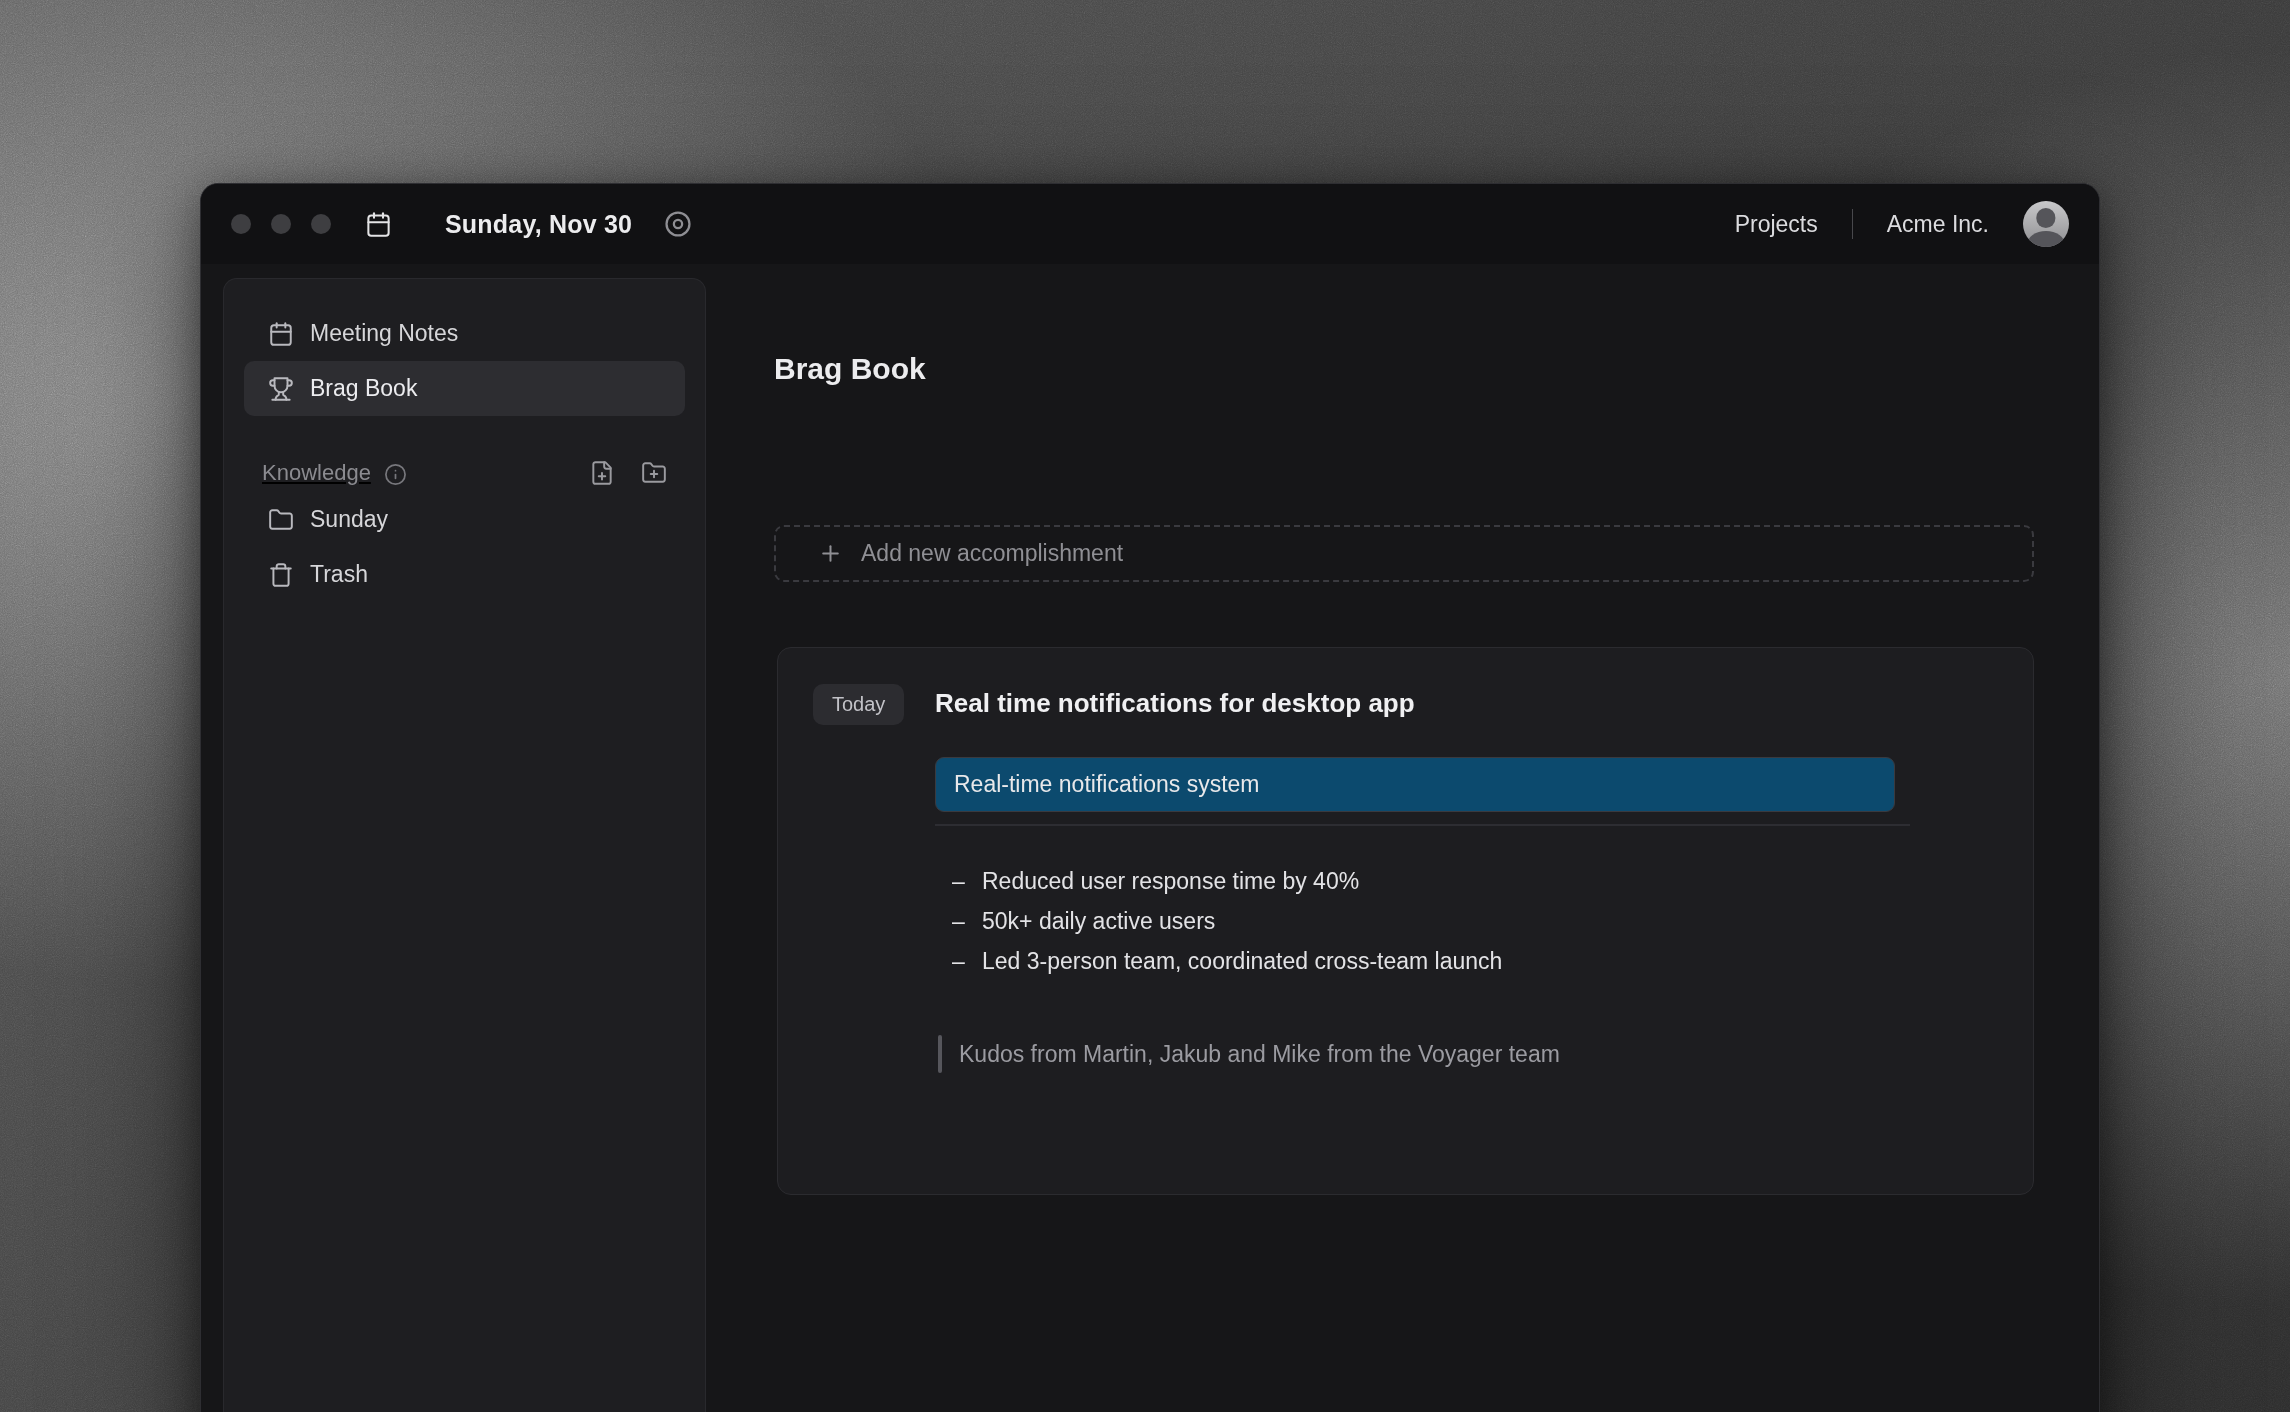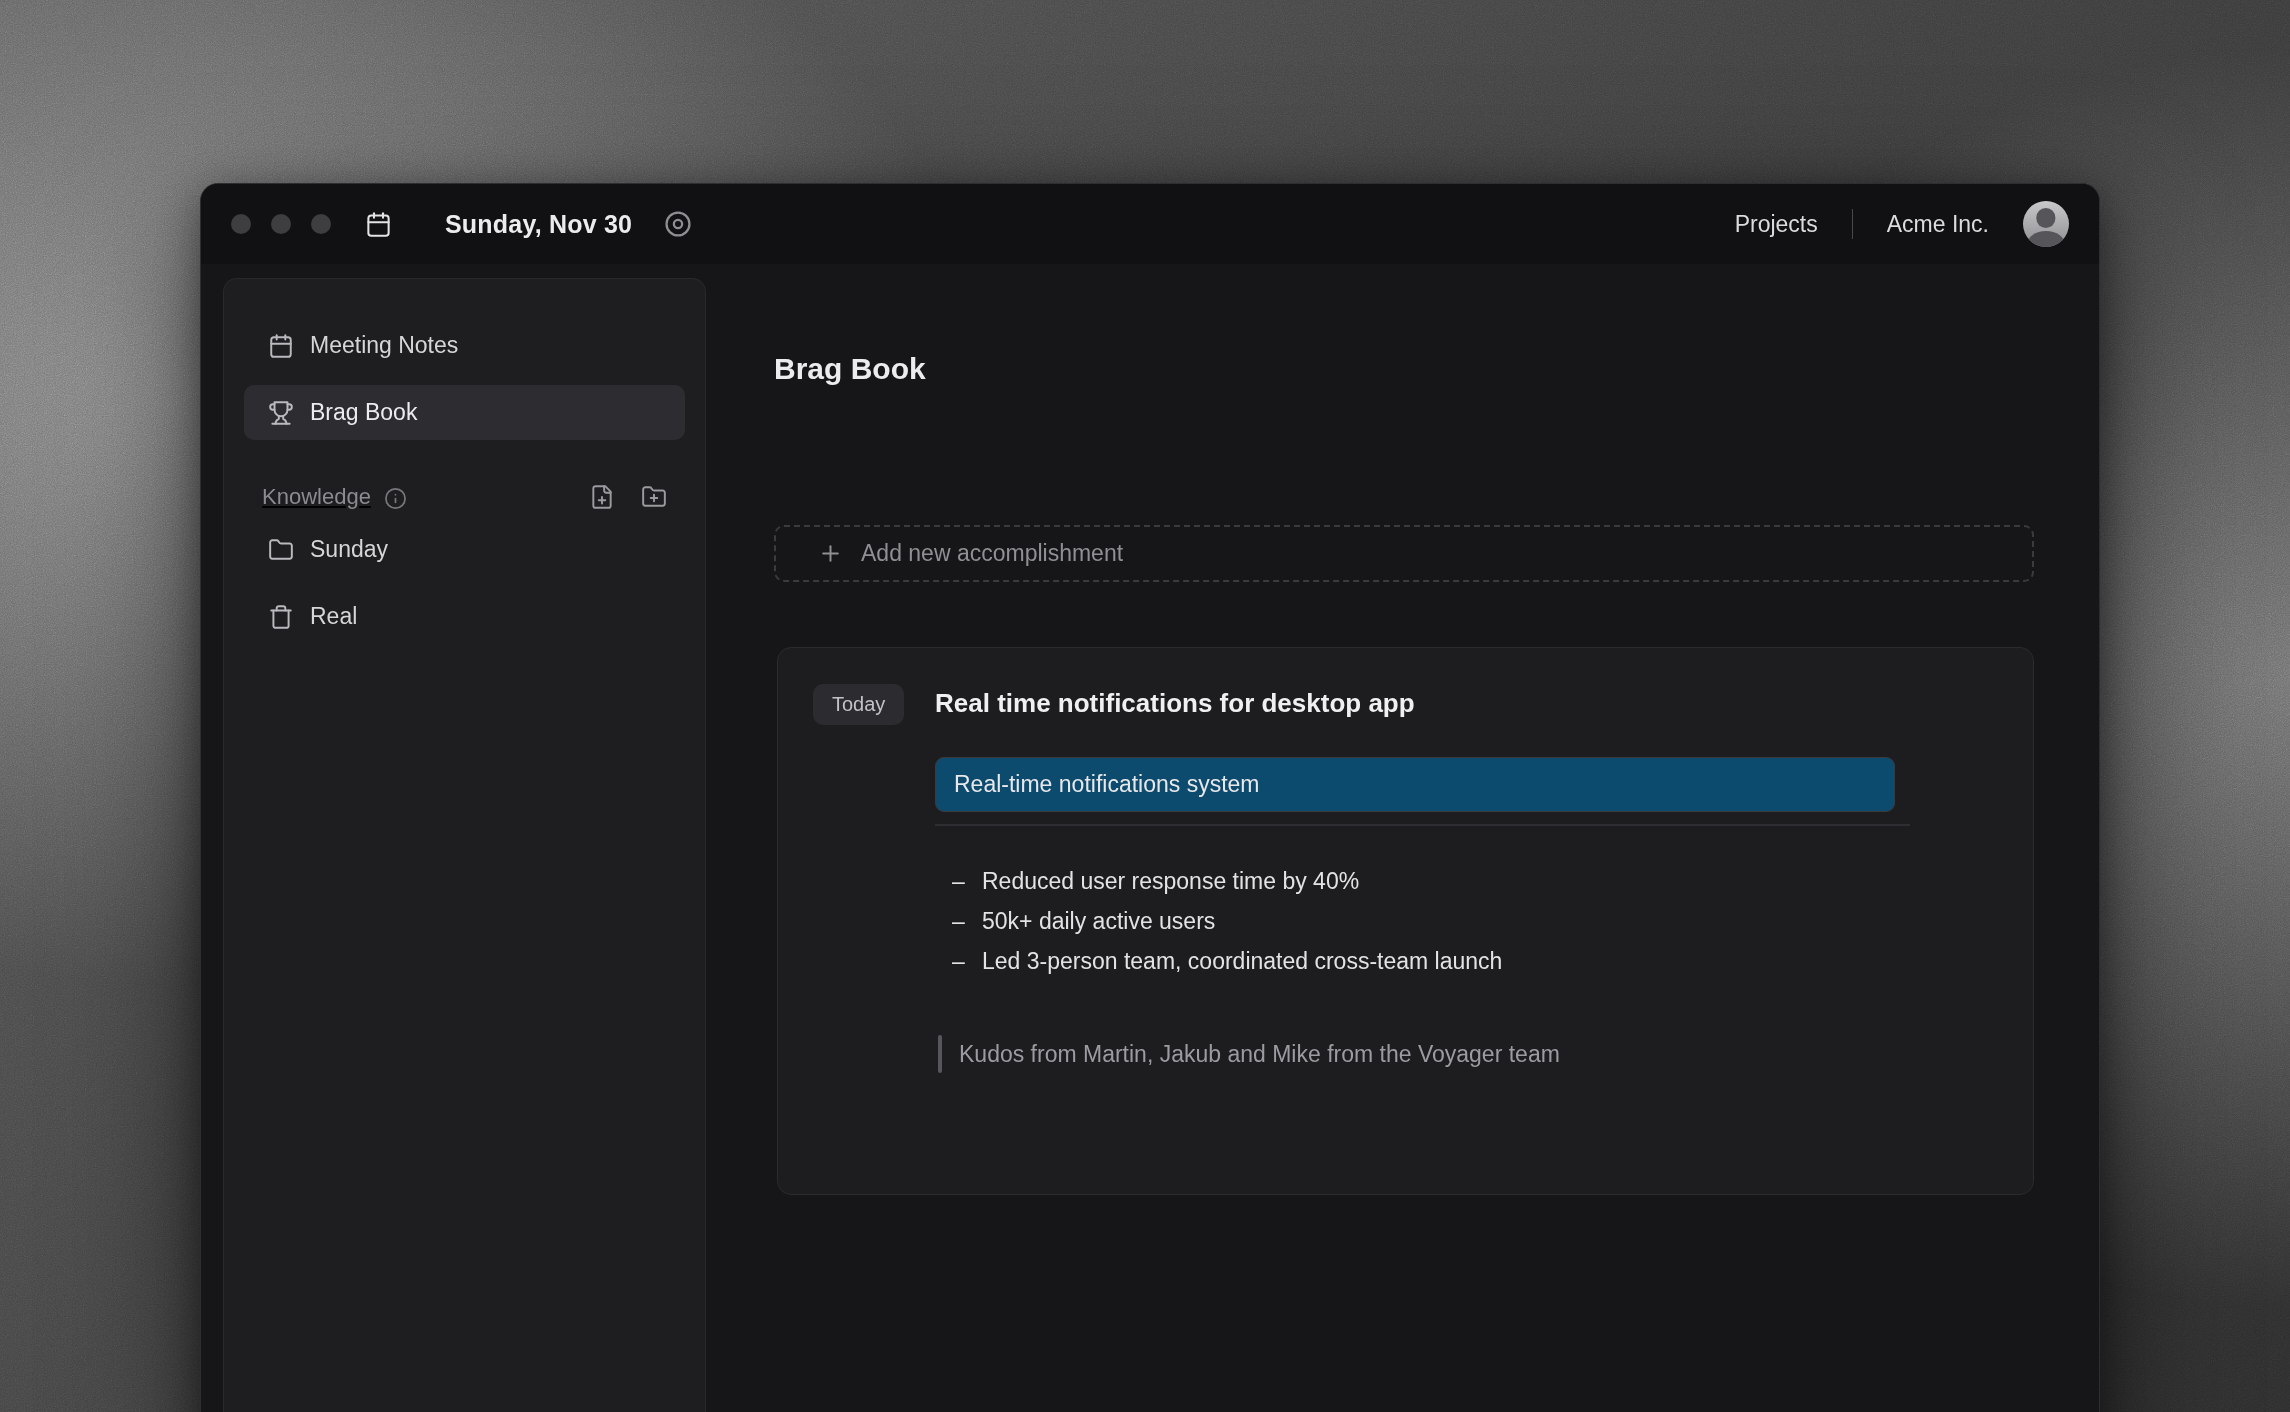--- a/index.html
+++ b/index.html
@@ -48,21 +48,21 @@
     background:#55555a; border-radius:50%; }
 
   
   .sidebar{
     position:absolute; left:22px; top:94px; width:483px; bottom:0;
     background:#1e1e21; border:1px solid #29292d; border-bottom:none;
     border-radius:14px 14px 0 0; padding-top:27px;
   }
   .side-item{
     display:flex; align-items:center; gap:16px; height:55px;
-    margin:12px 20px; padding:0 24px; border-radius:10px;
+    margin:0 20px; padding:0 24px; border-radius:10px;
     color:#d6d6d9; font-size:23px; cursor:default;
   }
   .side-item svg{ color:#b9b9be; flex:0 0 auto; }
   .side-item.selected{ background:#2d2d31; color:#ececef; }
   .side-section{
     display:flex; align-items:flex-end; height:44px;
     margin:26px 20px 6px 20px; padding:0 18px;text-decoration:underline;
   }
   .side-section .label{ color:#8b8b90; font-size:22px; }
   .side-section .info{ margin-left:13px; color:#77777c; display:flex; }
@@ -228,21 +228,21 @@
       </div>
 
       <div class="side-item">
         <span style="display:flex;">
           <svg width="26" height="26" viewBox="0 0 24 24" fill="none" stroke="currentColor" stroke-width="1.8" stroke-linecap="round" stroke-linejoin="round">
             <path d="M3 6h18"></path>
               <path d="M19 6v14a2 2 0 0 1-2 2H7a2 2 0 0 1-2-2V6"></path>
               <path d="M8 6V4a2 2 0 0 1 2-2h4a2 2 0 0 1 2 2v2"></path>
           </svg>
         </span>
-        <span>Real</span>
+        <span>Trash</span>
       </div>
     </div>
 
     <div class="main">
 
       <div class="page-title">Brag Book</div>
 
       <div class="add-box">
         <span style="display:flex;">
           <svg width="25" height="25" viewBox="0 0 24 24" fill="none" stroke="currentColor" stroke-width="1.9" stroke-linecap="round">

